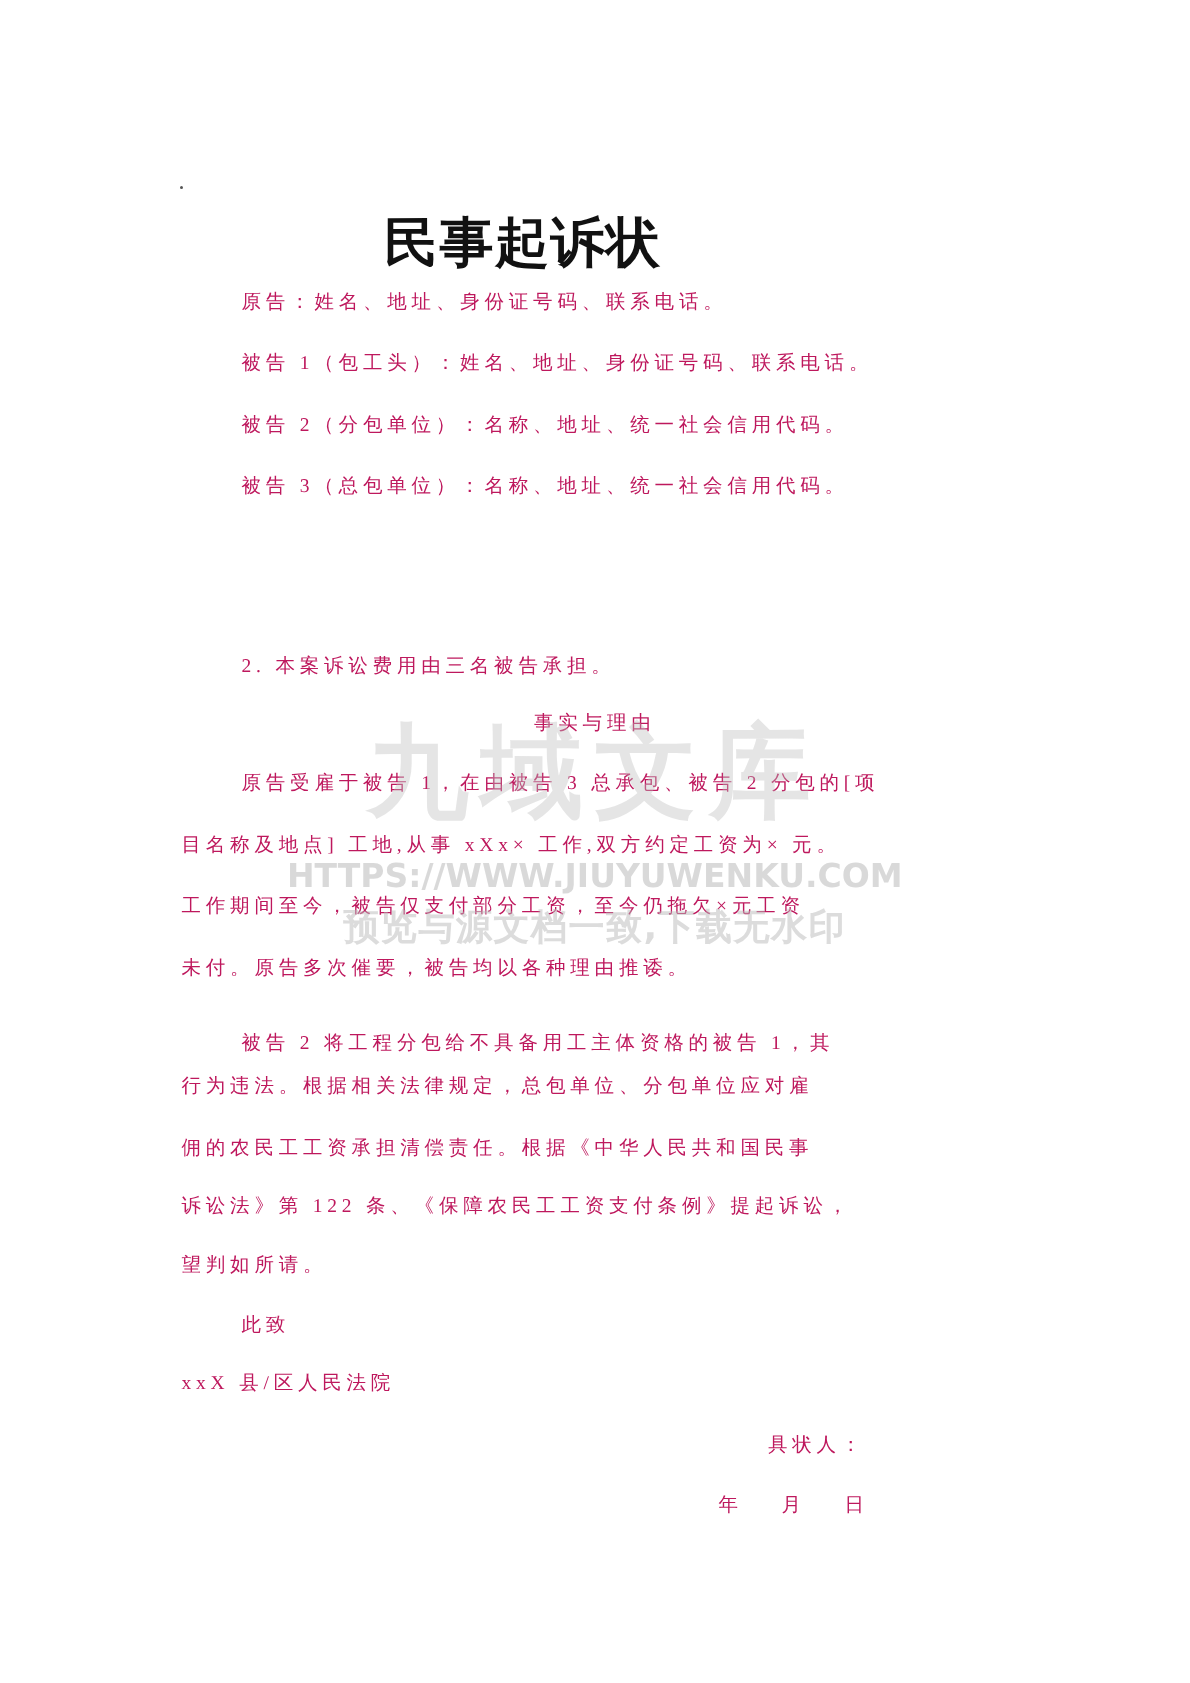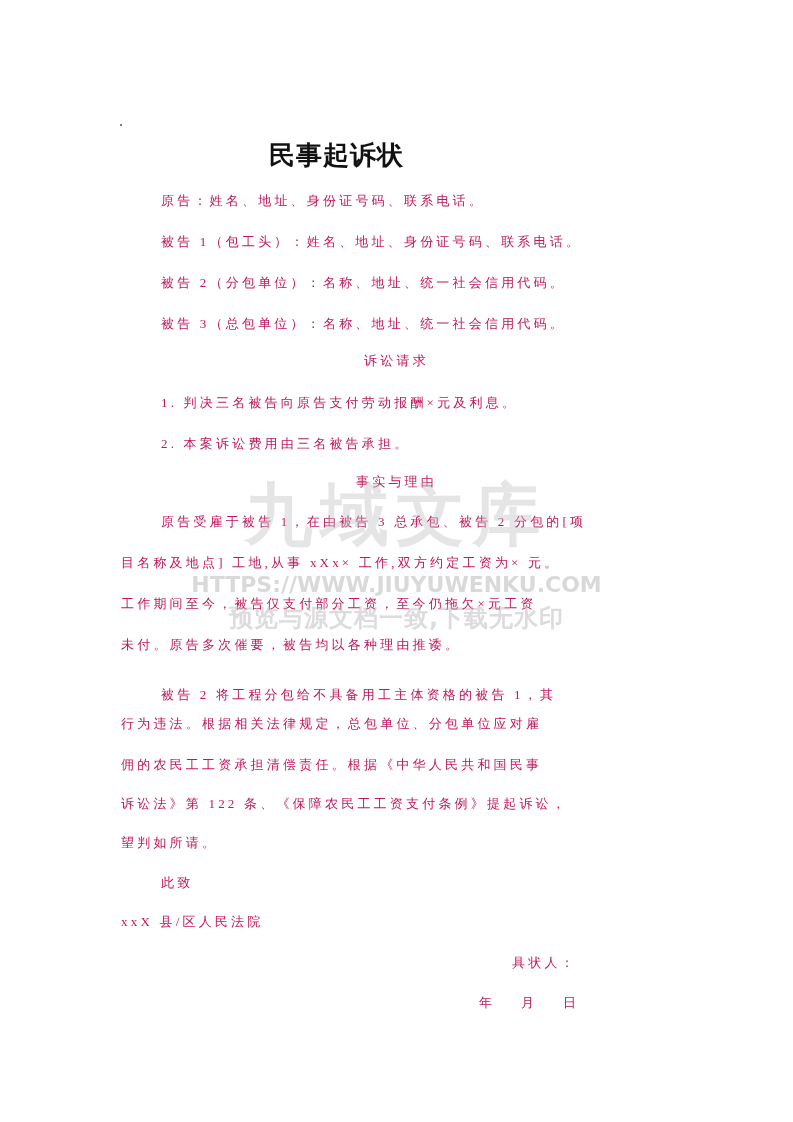--- a/index.html
+++ b/index.html
@@ -26,26 +26,26 @@
       position: absolute;
       left: 120px;
       top: 124px;
       width: 2px;
       height: 2px;
       background: #555;
       border-radius: 1px;
     }
     .title {
       position: absolute;
-      left: 0;
+      left: 12px;
       width: 673px;
       top: 138px;
       text-align: center;
       font-family: "DejaVu Sans", "Liberation Sans", sans-serif;
-      font-size: 26px;
+      font-size: 36px;
       font-weight: bold;
       letter-spacing: 1px;
       color: #111;
     }
     .line {
       position: absolute;
       font-size: 13px;
       letter-spacing: 3.2px;
       white-space: nowrap;
       line-height: 22px;
@@ -93,22 +93,20 @@
 <div class="page">
   <div class="dot"></div>
 
   <div class="title">民事起诉状</div>
 
   <div class="line" style="left:161px; top:190px;">原告：姓名、地址、身份证号码、联系电话。</div>
   <div class="line" style="left:161px; top:231px;">被告 1（包工头）：姓名、地址、身份证号码、联系电话。</div>
   <div class="line" style="left:161px; top:272px;text-align:right;">被告 2（分包单位）：名称、地址、统一社会信用代码。</div>
   <div class="line" style="left:161px; top:313px;">被告 3（总包单位）：名称、地址、统一社会信用代码。</div>
 
-  <div class="line center" style="top:350px;">诉讼请求</div>
-  <div class="line" style="left:161px; top:392px;">1. 判决三名被告向原告支付劳动报酬×元及利息。</div>
   <div class="line" style="left:161px; top:433px;">2. 本案诉讼费用由三名被告承担。</div>
 
   <div class="line center" style="top:471px;">事实与理由</div>
 
   <div class="line" style="left:161px; top:511px;">原告受雇于被告 1，在由被告 3 总承包、被告 2 分包的[项</div>
   <div class="line" style="left:121px; top:552px;">目名称及地点] 工地,从事  xXx×  工作,双方约定工资为×  元。</div>
   <div class="line" style="left:121px; top:593px;">工作期间至今，被告仅支付部分工资，至今仍拖欠×元工资</div>
   <div class="line" style="left:121px; top:634px;">未付。原告多次催要，被告均以各种理由推诿。</div>
 
   <div class="line" style="left:161px; top:672px;margin-top:12px;">被告 2 将工程分包给不具备用工主体资格的被告 1，其</div>

